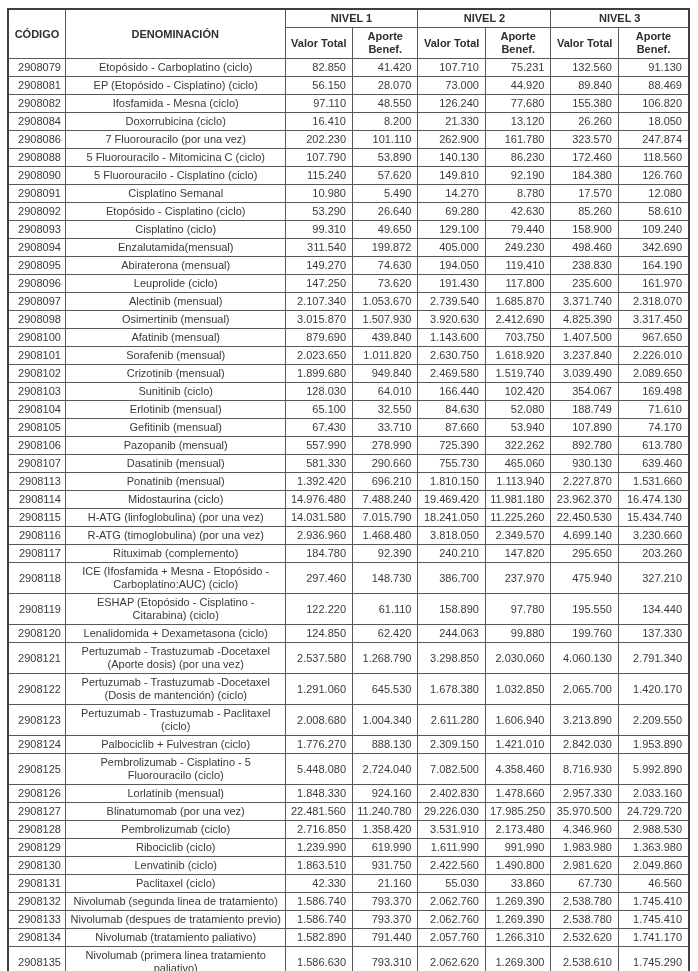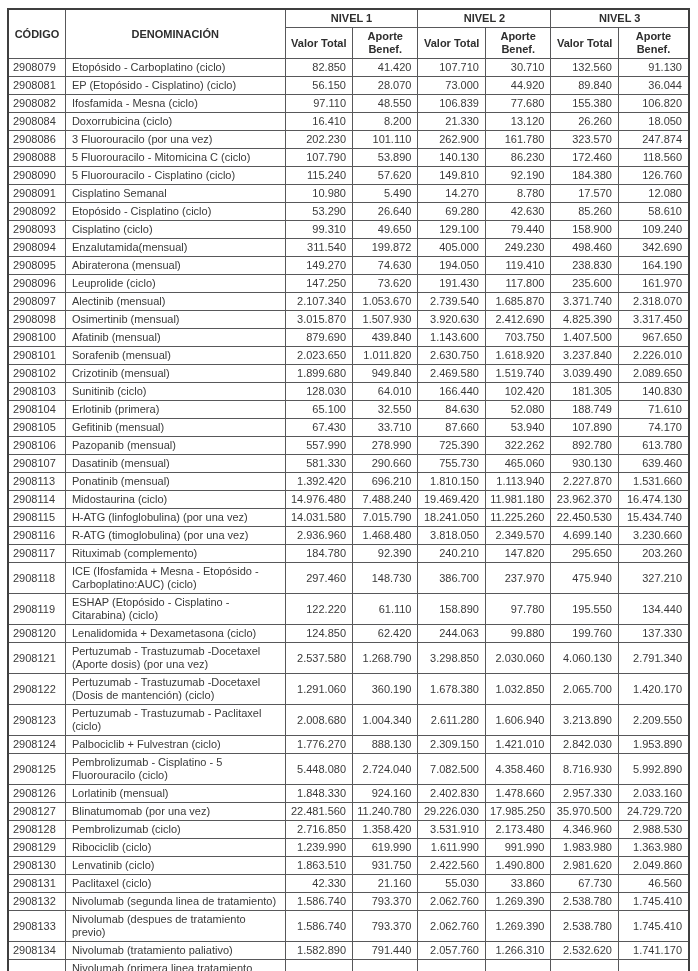--- a/index.html
+++ b/index.html
@@ -35,22 +35,22 @@
   }
   thead th {
     font-weight: bold;
     color: #2e2e2e;
     text-align: center;
     padding: 2px 2px;
   }
   thead tr.lvl th { height: 16px; }
   thead tr.sub th { height: 25px; }
   tbody td { padding: 2px 4px; }
-  td.code { text-align: left; }
-  td.name { text-align: left; padding-left: 6px; padding-right: 3px; }
+  td.code { text-align: right; }
+  td.name { text-align: center; padding-right: 3px; }
   td.num  { text-align: right; padding-right: 6px; }
 </style>
 </head>
 <body>
 
 <div class="page">
   <table class="tariff">
     <colgroup>
       <col class="c-code">
         <col class="c-name">
@@ -78,57 +78,57 @@
         <th>Aporte Benef.</th>
       </tr>
     </thead>
     <tbody id="table-body">
         <tr>
           <td class="code">2908079</td>
           <td class="name">Etopósido - Carboplatino (ciclo)</td>
           <td class="num">82.850</td>
           <td class="num">41.420</td>
           <td class="num">107.710</td>
-          <td class="num">30.710</td>
+          <td class="num">75.231</td>
           <td class="num">132.560</td>
           <td class="num">91.130</td>
         </tr>
         <tr>
           <td class="code">2908081</td>
           <td class="name">EP (Etopósido - Cisplatino) (ciclo)</td>
           <td class="num">56.150</td>
           <td class="num">28.070</td>
           <td class="num">73.000</td>
           <td class="num">44.920</td>
           <td class="num">89.840</td>
-          <td class="num">36.044</td>
+          <td class="num">88.469</td>
         </tr>
         <tr>
           <td class="code">2908082</td>
           <td class="name">Ifosfamida - Mesna (ciclo)</td>
           <td class="num">97.110</td>
           <td class="num">48.550</td>
-          <td class="num">106.839</td>
+          <td class="num">126.240</td>
           <td class="num">77.680</td>
           <td class="num">155.380</td>
           <td class="num">106.820</td>
         </tr>
         <tr>
           <td class="code">2908084</td>
           <td class="name">Doxorrubicina (ciclo)</td>
           <td class="num">16.410</td>
           <td class="num">8.200</td>
           <td class="num">21.330</td>
           <td class="num">13.120</td>
           <td class="num">26.260</td>
           <td class="num">18.050</td>
         </tr>
         <tr>
           <td class="code">2908086</td>
-          <td class="name">3 Fluorouracilo (por una vez)</td>
+          <td class="name">7 Fluorouracilo (por una vez)</td>
           <td class="num">202.230</td>
           <td class="num">101.110</td>
           <td class="num">262.900</td>
           <td class="num">161.780</td>
           <td class="num">323.570</td>
           <td class="num">247.874</td>
         </tr>
         <tr>
           <td class="code">2908088</td>
           <td class="name">5 Fluorouracilo - Mitomicina C (ciclo)</td>
@@ -259,26 +259,26 @@
           <td class="num">3.039.490</td>
           <td class="num">2.089.650</td>
         </tr>
         <tr>
           <td class="code">2908103</td>
           <td class="name">Sunitinib (ciclo)</td>
           <td class="num">128.030</td>
           <td class="num">64.010</td>
           <td class="num">166.440</td>
           <td class="num">102.420</td>
-          <td class="num">181.305</td>
-          <td class="num">140.830</td>
+          <td class="num">354.067</td>
+          <td class="num">169.498</td>
         </tr>
         <tr>
           <td class="code">2908104</td>
-          <td class="name">Erlotinib (primera)</td>
+          <td class="name">Erlotinib (mensual)</td>
           <td class="num">65.100</td>
           <td class="num">32.550</td>
           <td class="num">84.630</td>
           <td class="num">52.080</td>
           <td class="num">188.749</td>
           <td class="num">71.610</td>
         </tr>
         <tr>
           <td class="code">2908105</td>
           <td class="name">Gefitinib (mensual)</td>
@@ -396,21 +396,21 @@
           <td class="num">1.268.790</td>
           <td class="num">3.298.850</td>
           <td class="num">2.030.060</td>
           <td class="num">4.060.130</td>
           <td class="num">2.791.340</td>
         </tr>
         <tr>
           <td class="code">2908122</td>
           <td class="name">Pertuzumab - Trastuzumab -Docetaxel (Dosis de mantención) (ciclo)</td>
           <td class="num">1.291.060</td>
-          <td class="num">360.190</td>
+          <td class="num">645.530</td>
           <td class="num">1.678.380</td>
           <td class="num">1.032.850</td>
           <td class="num">2.065.700</td>
           <td class="num">1.420.170</td>
         </tr>
         <tr>
           <td class="code">2908123</td>
           <td class="name">Pertuzumab - Trastuzumab - Paclitaxel (ciclo)</td>
           <td class="num">2.008.680</td>
           <td class="num">1.004.340</td>

